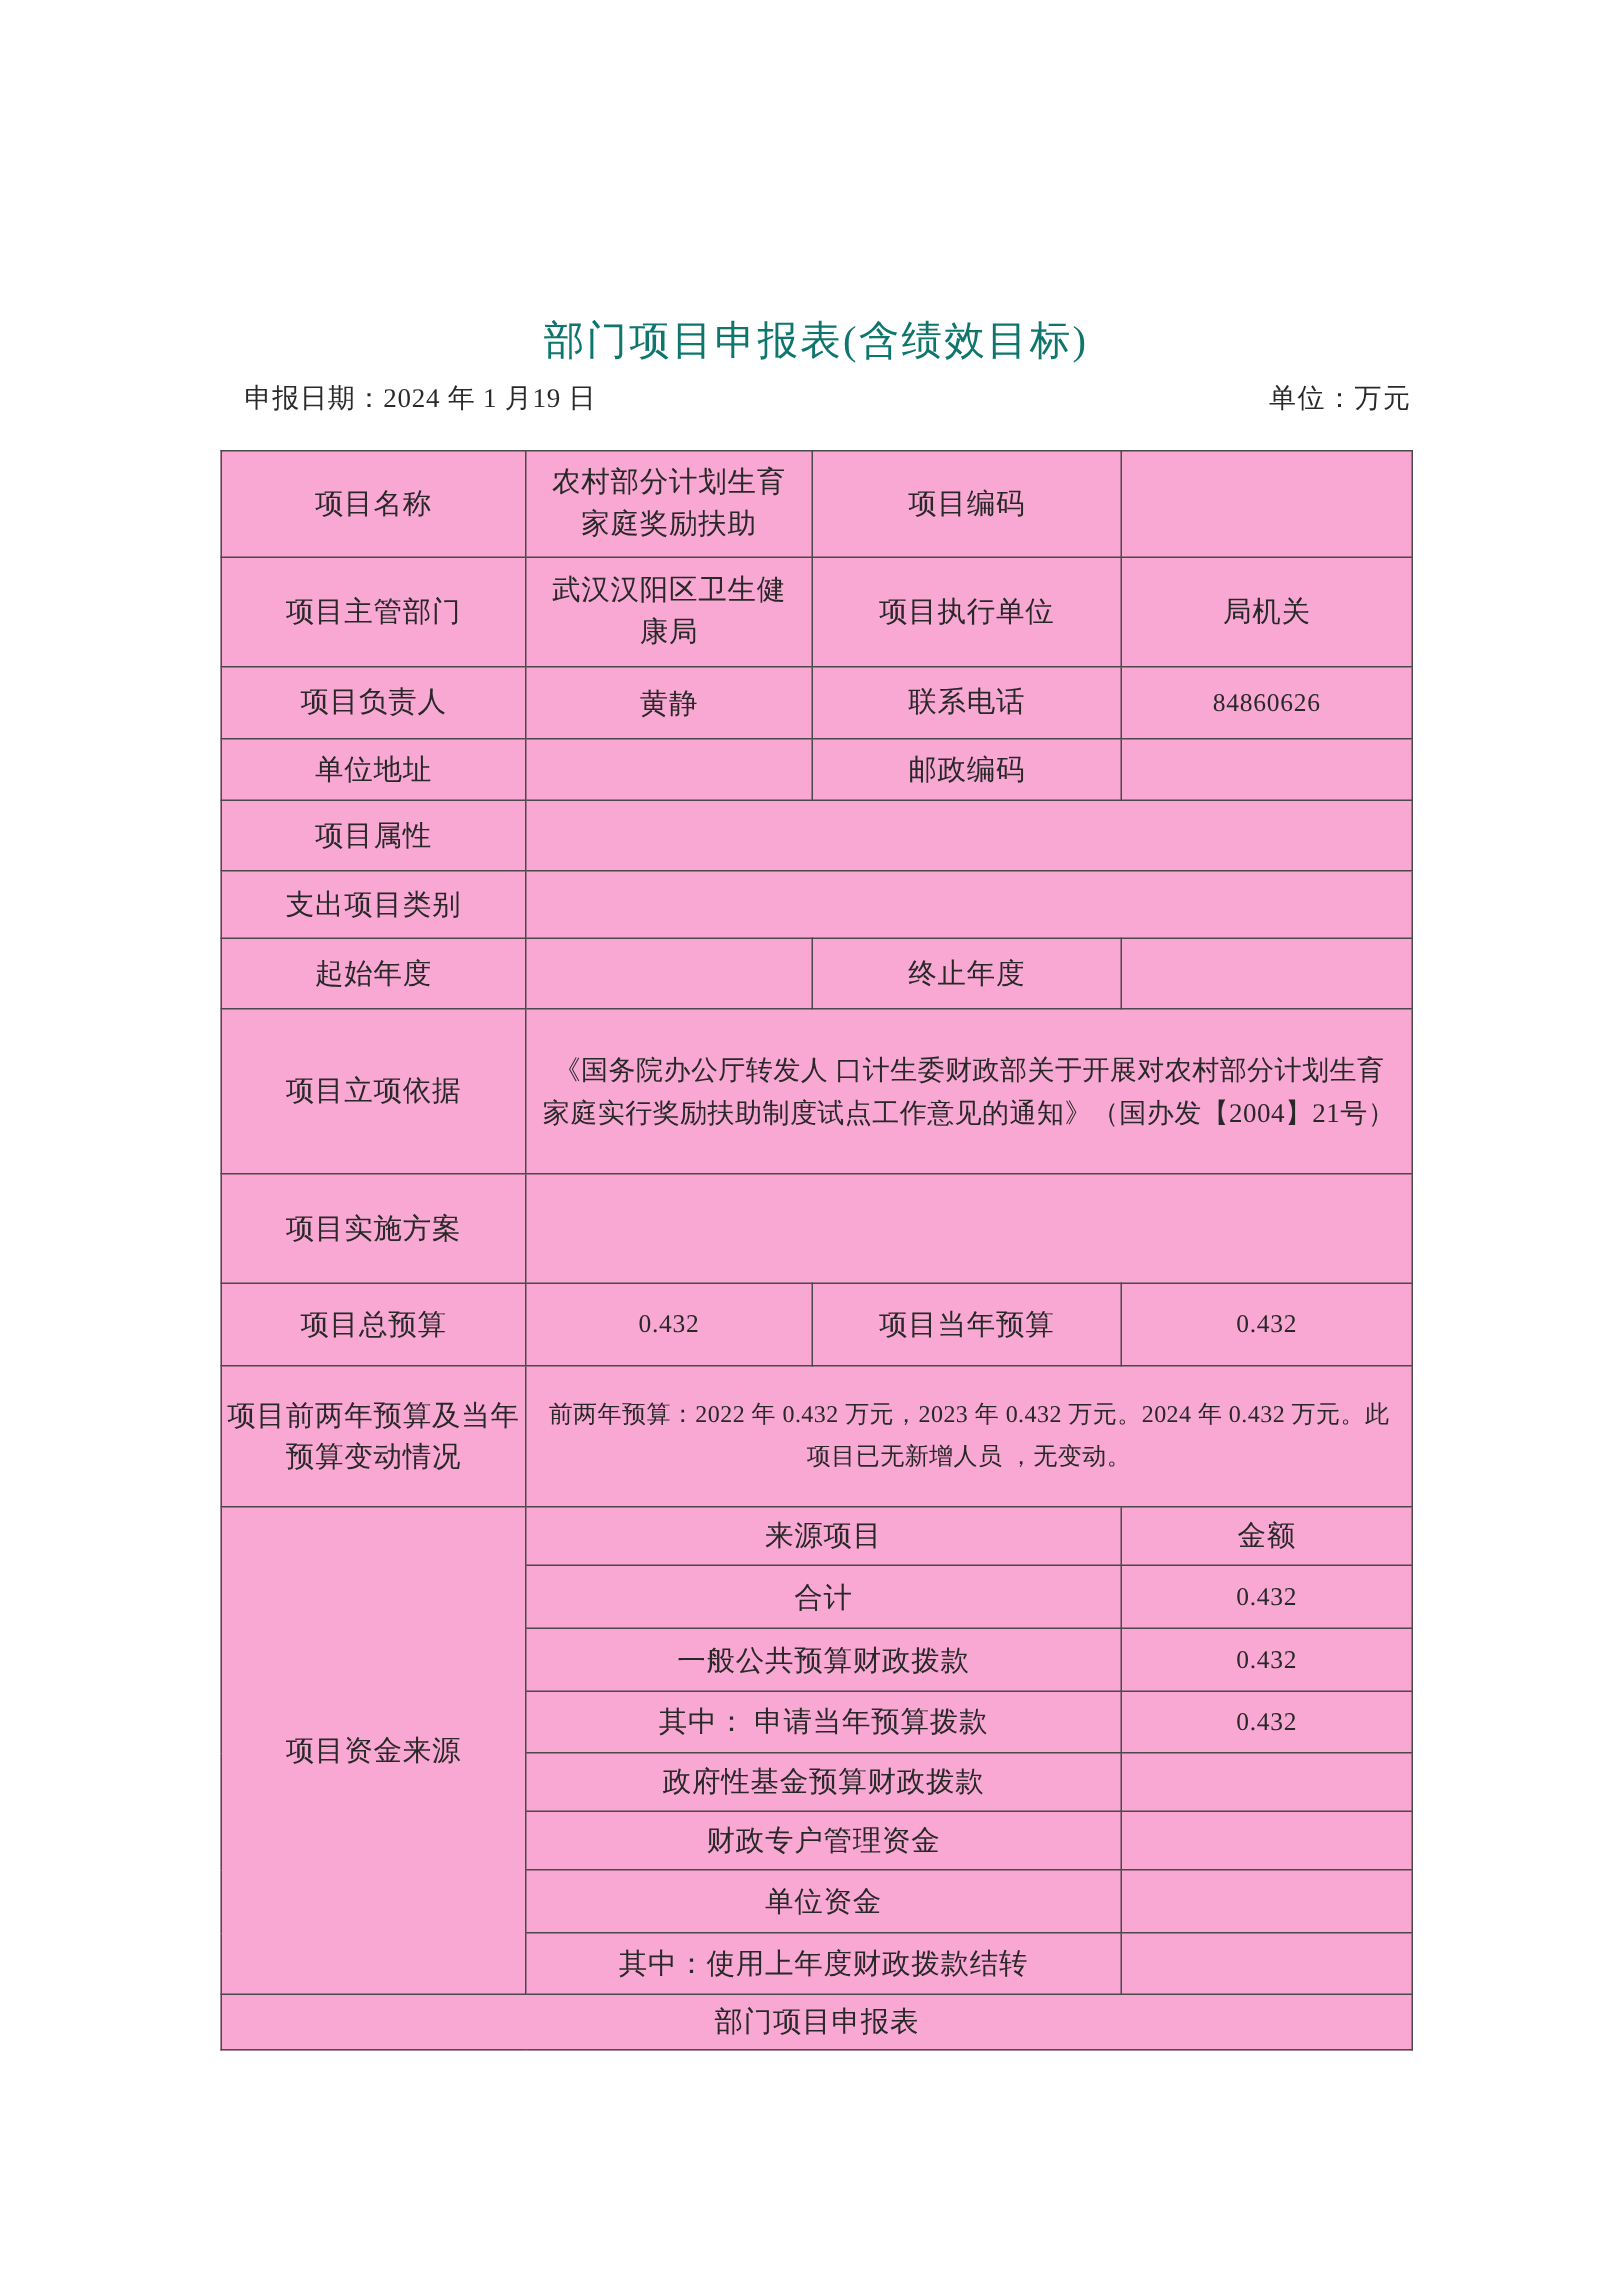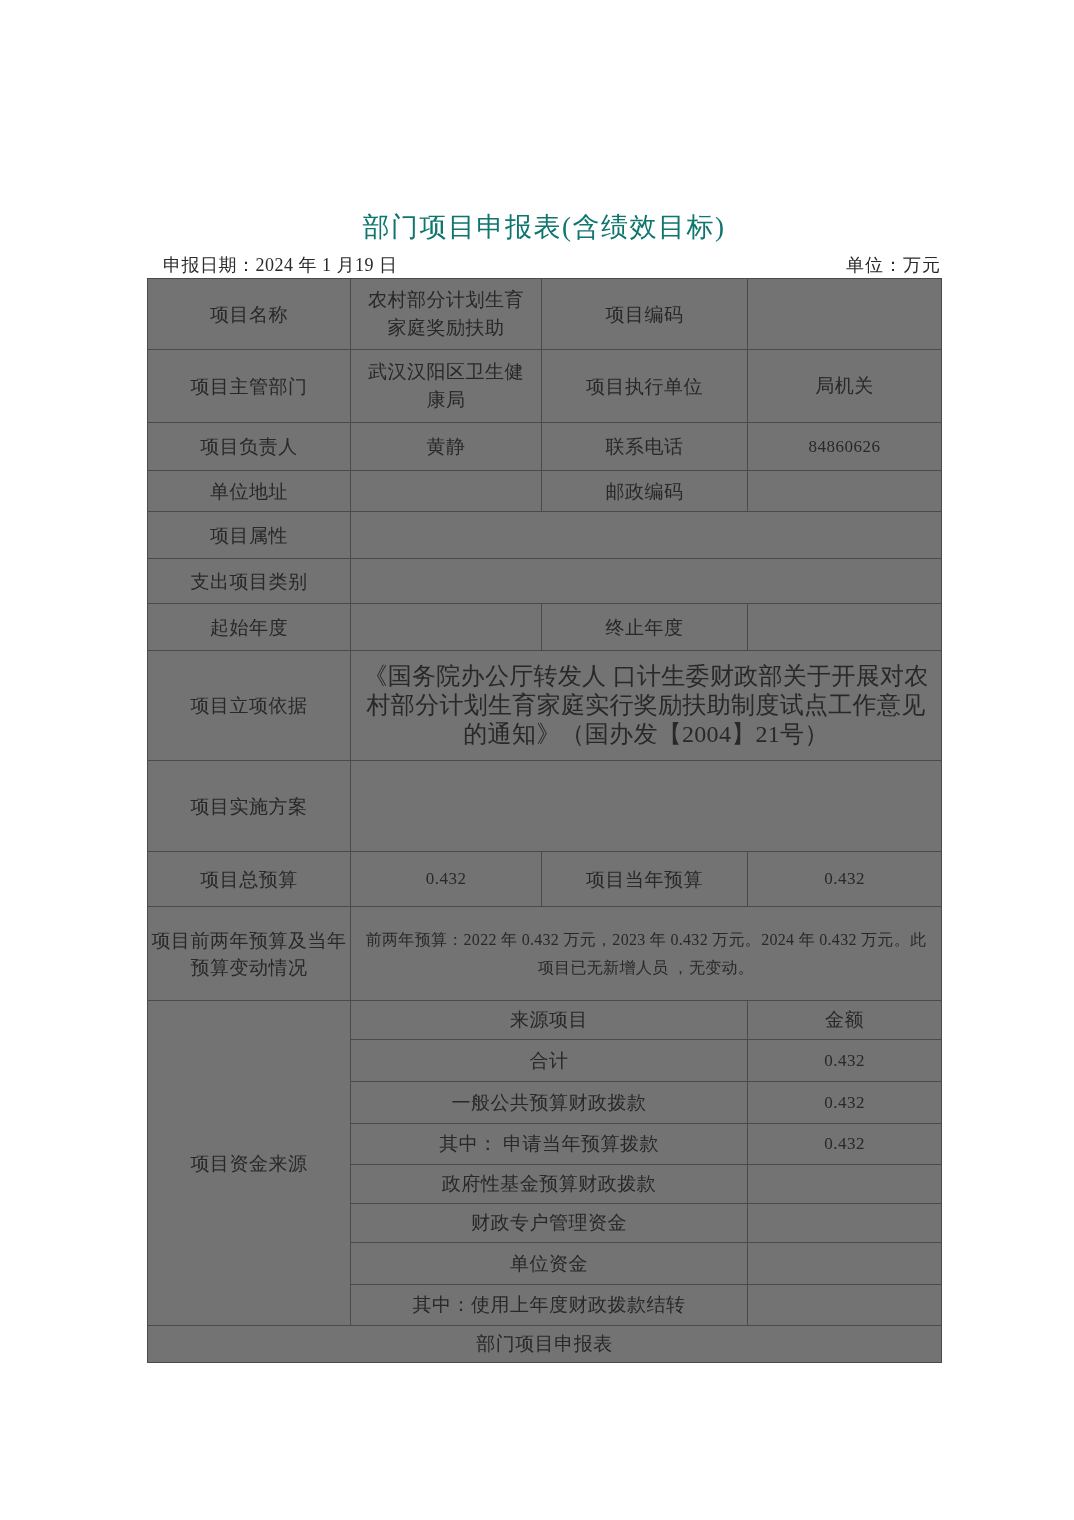--- a/index.html
+++ b/index.html
@@ -8,41 +8,41 @@
     font-family:"Liberation Serif","DejaVu Serif",serif;
     color:#262626;
   }
   .doc{position:absolute;left:147px;top:210px;width:794px;}
   .title{
     text-align:center;font-size:27px;letter-spacing:1.5px;
     line-height:34px;margin:0 0 10px 0;font-weight:normal;color:#0f766e;
   }
   .meta{
     display:flex;justify-content:space-between;align-items:flex-end;
-    font-size:18px;line-height:23px;margin-bottom:1px;color:#2a2a2a;
+    font-size:18px;line-height:23px;margin-bottom:23px;color:#2a2a2a;
   }
   .meta .left{padding-left:16px;letter-spacing:0.5px;}
   .meta .right{letter-spacing:1px;}
   table.form{
-    border-collapse:collapse;table-layout:fixed;width:794px;background:#737373;
+    border-collapse:collapse;table-layout:fixed;width:794px;background:#f9a8d4;
   }
   td{
     border:1px solid #4a4a4a;text-align:center;vertical-align:middle;
     font-size:19px;letter-spacing:0.5px;color:#282828;padding:0 6px;
     overflow:hidden;
   }
   td.label{padding:0 2px;line-height:27px;}
   td.val2{padding:0 14px;line-height:28px;}
   td.num{font-size:17px;letter-spacing:0.5px;font-family:"Liberation Serif","DejaVu Serif",serif;}
-  td.basis{font-size:24px;line-height:29px;padding:2px 10px;letter-spacing:0.3px;}
+  td.basis{font-size:18px;line-height:29px;padding:2px 10px;letter-spacing:0.3px;}
   td.history{font-size:16px;line-height:28px;padding:2px 12px;letter-spacing:0.3px;}
   td.fundlabel{letter-spacing:0.5px;}
   
   .h71{height:71px}.h73{height:73px}.h48{height:48px}.h41{height:41px}
-  .h47{height:47px}.h45{height:45px}.h110{height:110px}.h91{height:91px}
+  .h47{height:47px}.h45{height:45px}.h110{height:110px}.h91{height:73px}
   .h55{height:55px}.h94{height:94px}.h39{height:39px}.h42{height:42px}
   .h37{height:37px}
 </style>
 </head>
 <body>
 
 <div class="doc">
   <h1 class="title">部门项目申报表(含绩效目标)</h1>
 
   <div class="meta">

